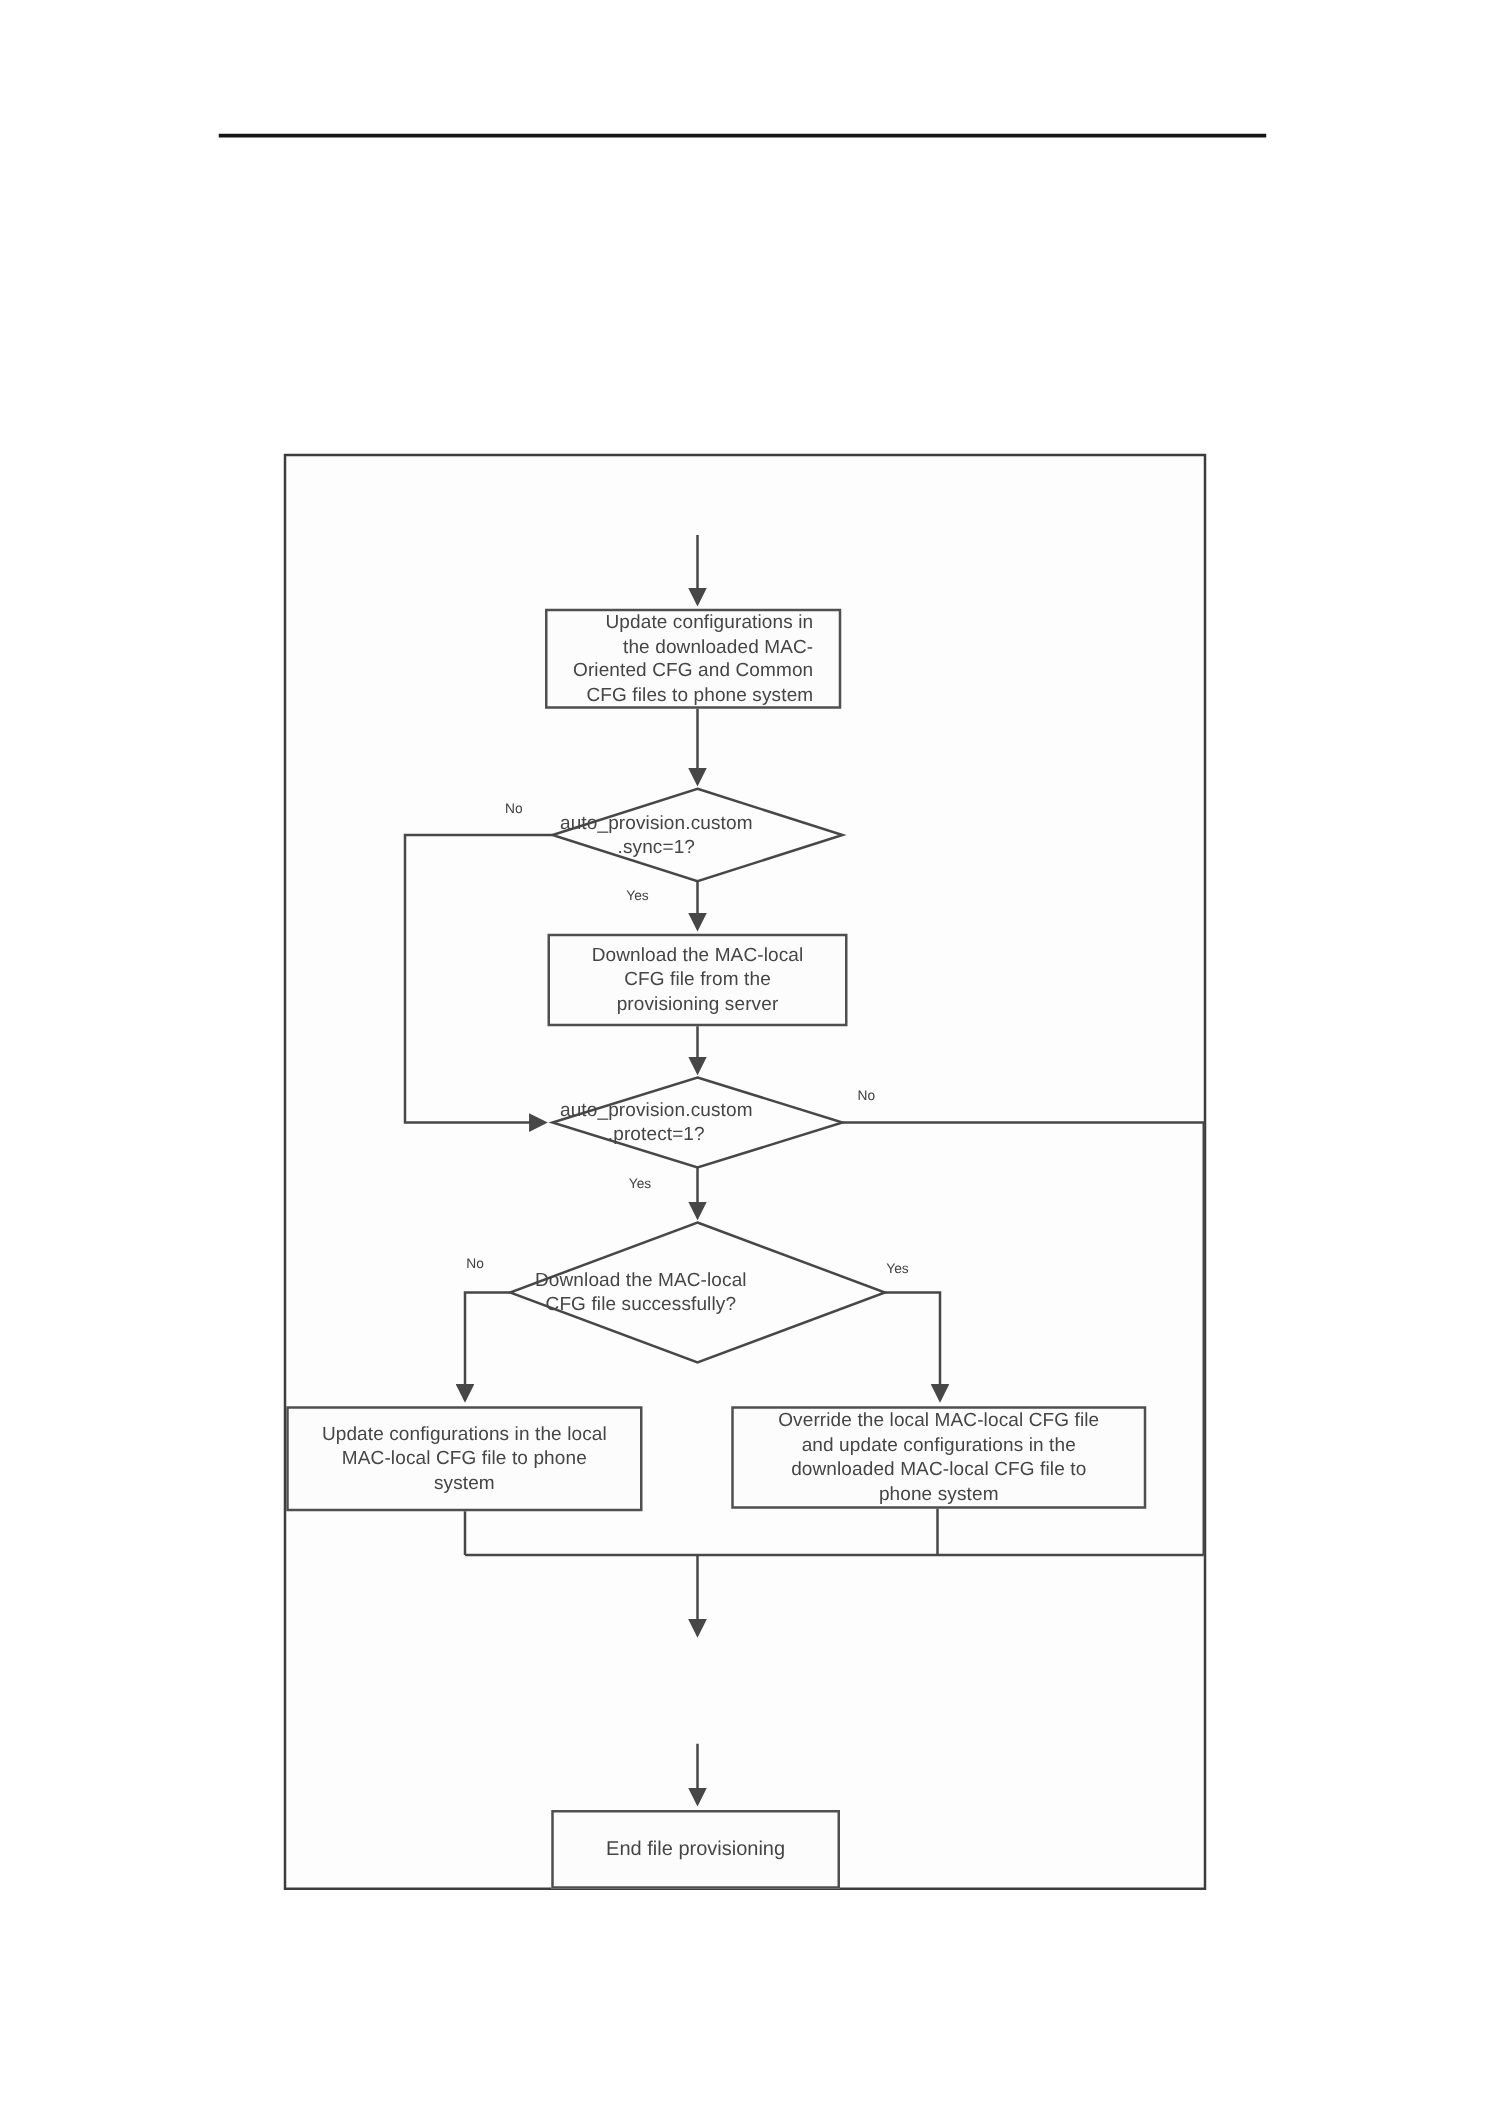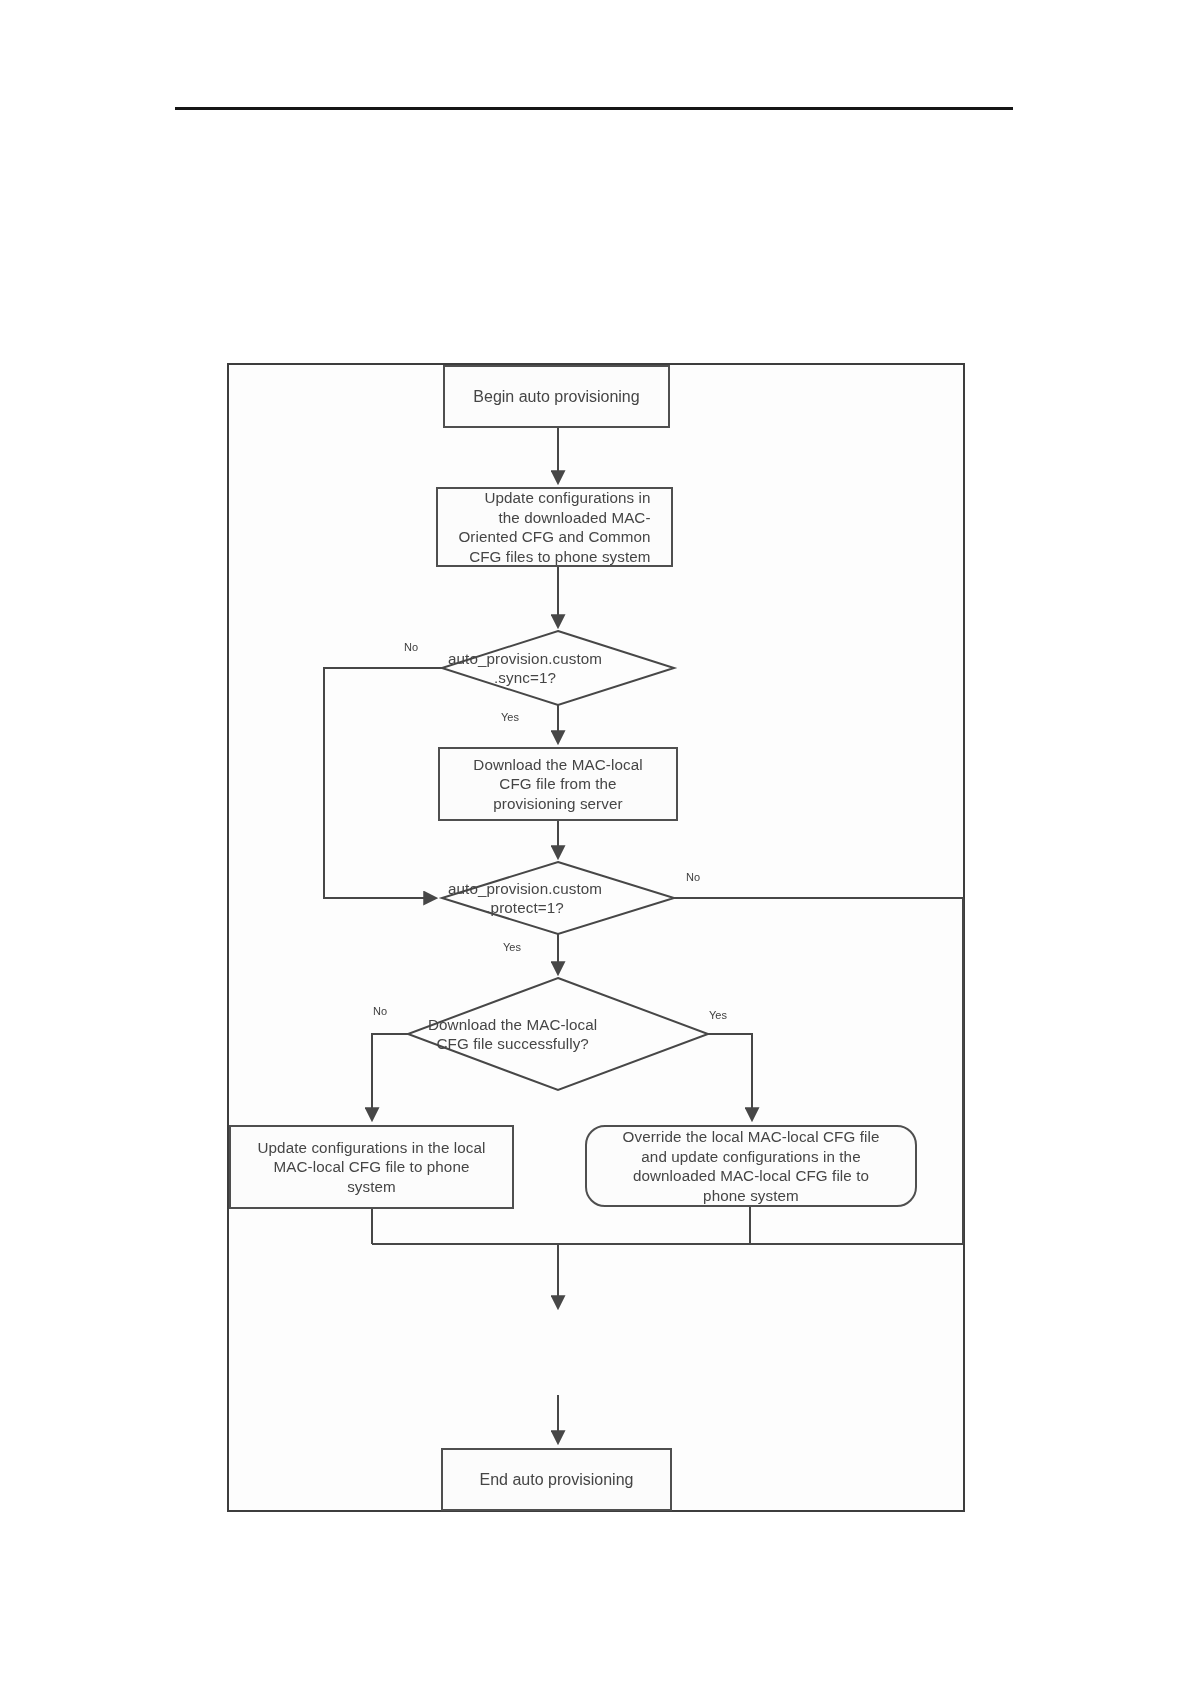--- a/index.html
+++ b/index.html
@@ -71,53 +71,50 @@
     <polyline class="conn" points="750,1205 750,1244"></polyline>
     <polyline class="conn" points="372,1244 963,1244"></polyline>
     <polyline class="conn" points="558,1244 558,1308" marker-end="url(#arrow)"></polyline>
     <polyline class="conn" points="558,1395 558,1443" marker-end="url(#arrow)"></polyline>
 
     <polygon class="diamond" points="558,631 674,668 558,705 442,668"></polygon>
     <polygon class="diamond" points="558,862 674,898 558,934 442,898"></polygon>
     <polygon class="diamond" points="558,978 708,1034 558,1090 408,1034"></polygon>
   </svg>
 
-  <div class="node fs16" style="left:443px;top:365px;width:227px;height:63px;">
-    <span>Begin auto provisioning</span>
-  </div>
 
   <div class="node fs15" style="left:436px;top:487px;width:237px;height:80px;text-align:right;">
     <span>Update configurations in
 the downloaded MAC-
 Oriented CFG and Common
 CFG files to phone system</span>
   </div>
 
   <div class="node fs15" style="left:438px;top:747px;width:240px;height:74px;">
     <span>Download the MAC-local
 CFG file from the
 provisioning server</span>
   </div>
 
   <div class="node fs15" style="left:229px;top:1125px;width:285px;height:84px;">
     <span>Update configurations in the local
 MAC-local CFG file to phone
 system</span>
   </div>
 
-  <div class="node fs15" style="left:585px;top:1125px;width:332px;height:82px;border-radius:20px;">
+  <div class="node fs15" style="left:585px;top:1125px;width:332px;height:82px;">
     <span>Override the local MAC-local CFG file
 and update configurations in the
 downloaded MAC-local CFG file to
 phone system</span>
   </div>
 
 
   <div class="node fs16" style="left:441px;top:1448px;width:231px;height:63px;">
-    <span>End auto provisioning</span>
+    <span>End file provisioning</span>
   </div>
 
   <div class="dtext fs15" style="left:448px;top:640px;width:220px;height:56px;">
     <span>auto_provision.custom
 .sync=1?</span>
   </div>
   <div class="dtext fs15" style="left:448px;top:870px;width:220px;height:56px;">
     <span>auto_provision.custom
 .protect=1?</span>
   </div>

